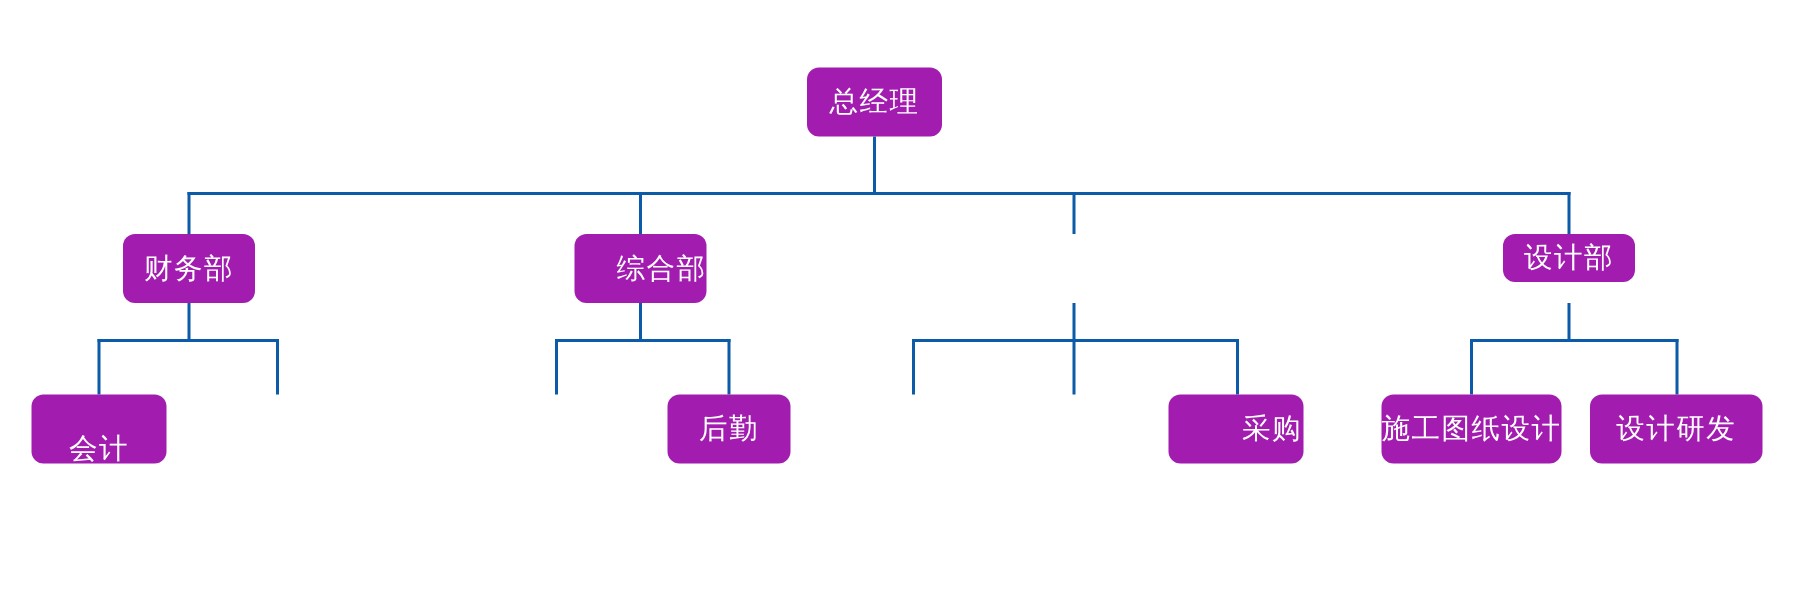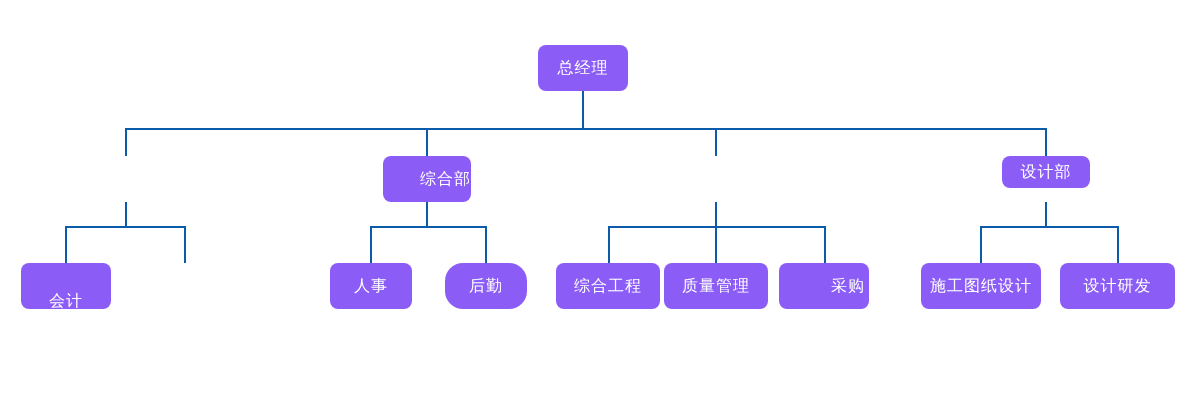--- a/index.html
+++ b/index.html
@@ -15,27 +15,27 @@
   }
   #chart-canvas {
     position: relative;
     width: 1200px;
     height: 410px;
     background: #ffffff;
   }
   .node {
     position: absolute;
     box-sizing: border-box;
-    background: #8b5cf6;
+    background: #a21caf;
     color: #ffffff;
     border-radius: 8px;
     display: flex;
     align-items: center;
     justify-content: center;
-    font-size: 16px;
+    font-size: 19px;
     line-height: 1;
     letter-spacing: 1px;
     white-space: nowrap;
     z-index: 2;
     -webkit-font-smoothing: antialiased;
   }
   .node-label {
     display: block;
     pointer-events: none;
   }
@@ -58,20 +58,23 @@
 
   <div class="conn v" style="left:582px; top:91px; height:38px;"></div>
 
   <div class="conn h" style="left:125px; top:128px; width:922px;"></div>
 
   <div class="conn v" style="left:125px; top:128px; height:28px;"></div>
   <div class="conn v" style="left:426px; top:128px; height:28px;"></div>
   <div class="conn v" style="left:715px; top:128px; height:28px;"></div>
   <div class="conn v" style="left:1045px; top:128px; height:28px;"></div>
 
+  <div class="node" style="left:82px; top:156px; width:88px; height:46px;">
+    <span class="node-label">财务部</span>
+  </div>
   <div class="node" style="left:383px; top:156px; width:88px; height:46px;justify-content:flex-end;">
     <span class="node-label">综合部</span>
   </div>
   <div class="node" style="left:1002px; top:156px; width:88px; height:32px;">
     <span class="node-label">设计部</span>
   </div>
 
   <div class="conn v" style="left:125px; top:202px; height:25px;"></div>
   <div class="conn h" style="left:65px; top:226px; width:121px;"></div>
   <div class="conn v" style="left:65px; top:226px; height:37px;"></div>
@@ -90,33 +93,24 @@
 
   <div class="conn v" style="left:1045px; top:202px; height:25px;"></div>
   <div class="conn h" style="left:980px; top:226px; width:139px;"></div>
   <div class="conn v" style="left:980px; top:226px; height:37px;"></div>
   <div class="conn v" style="left:1117px; top:226px; height:37px;"></div>
 
   <div class="node" style="left:21px; top:263px; width:90px; height:46px;align-items:flex-end;">
     <span class="node-label">会计</span>
   </div>
 
-  <div class="node" style="left:330px; top:263px; width:82px; height:46px;">
-    <span class="node-label">人事</span>
-  </div>
-  <div class="node" style="left:445px; top:263px; width:82px; height:46px;border-radius:18px;">
+  <div class="node" style="left:445px; top:263px; width:82px; height:46px;">
     <span class="node-label">后勤</span>
   </div>
 
-  <div class="node" style="left:556px; top:263px; width:104px; height:46px;">
-    <span class="node-label">综合工程</span>
-  </div>
-  <div class="node" style="left:664px; top:263px; width:104px; height:46px;">
-    <span class="node-label">质量管理</span>
-  </div>
   <div class="node" style="left:779px; top:263px; width:90px; height:46px;padding-left:48px;">
     <span class="node-label">采购</span>
   </div>
 
   <div class="node" style="left:1060px; top:263px; width:115px; height:46px;">
     <span class="node-label">设计研发</span>
   </div>
   <div class="node" style="left:921px; top:263px; width:120px; height:46px;">
     <span class="node-label">施工图纸设计</span>
   </div>

